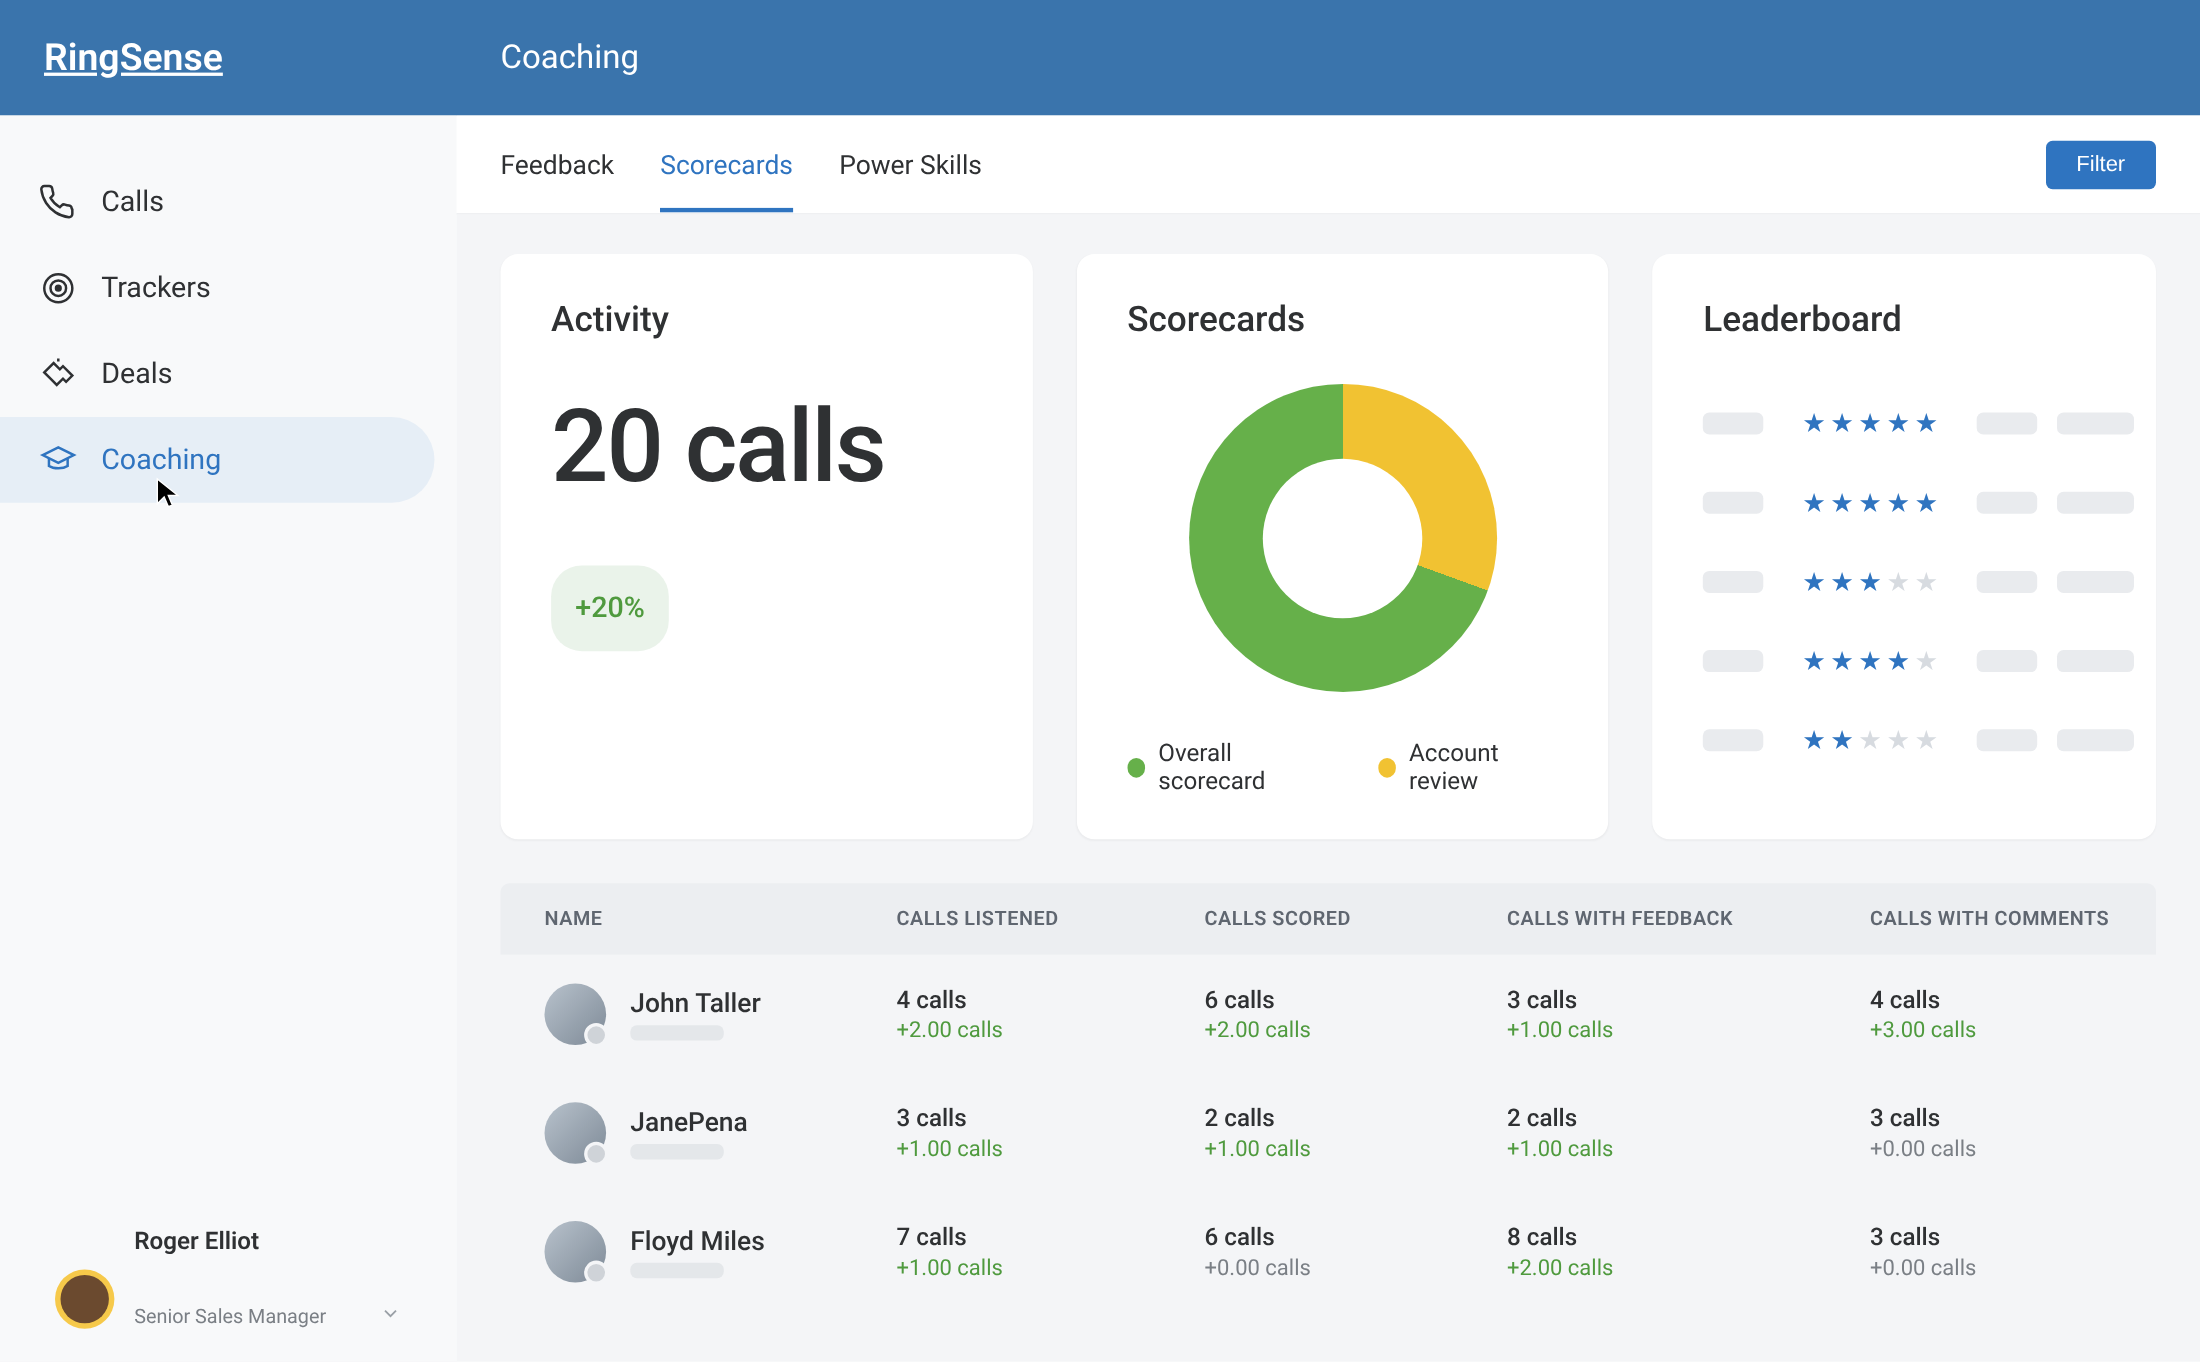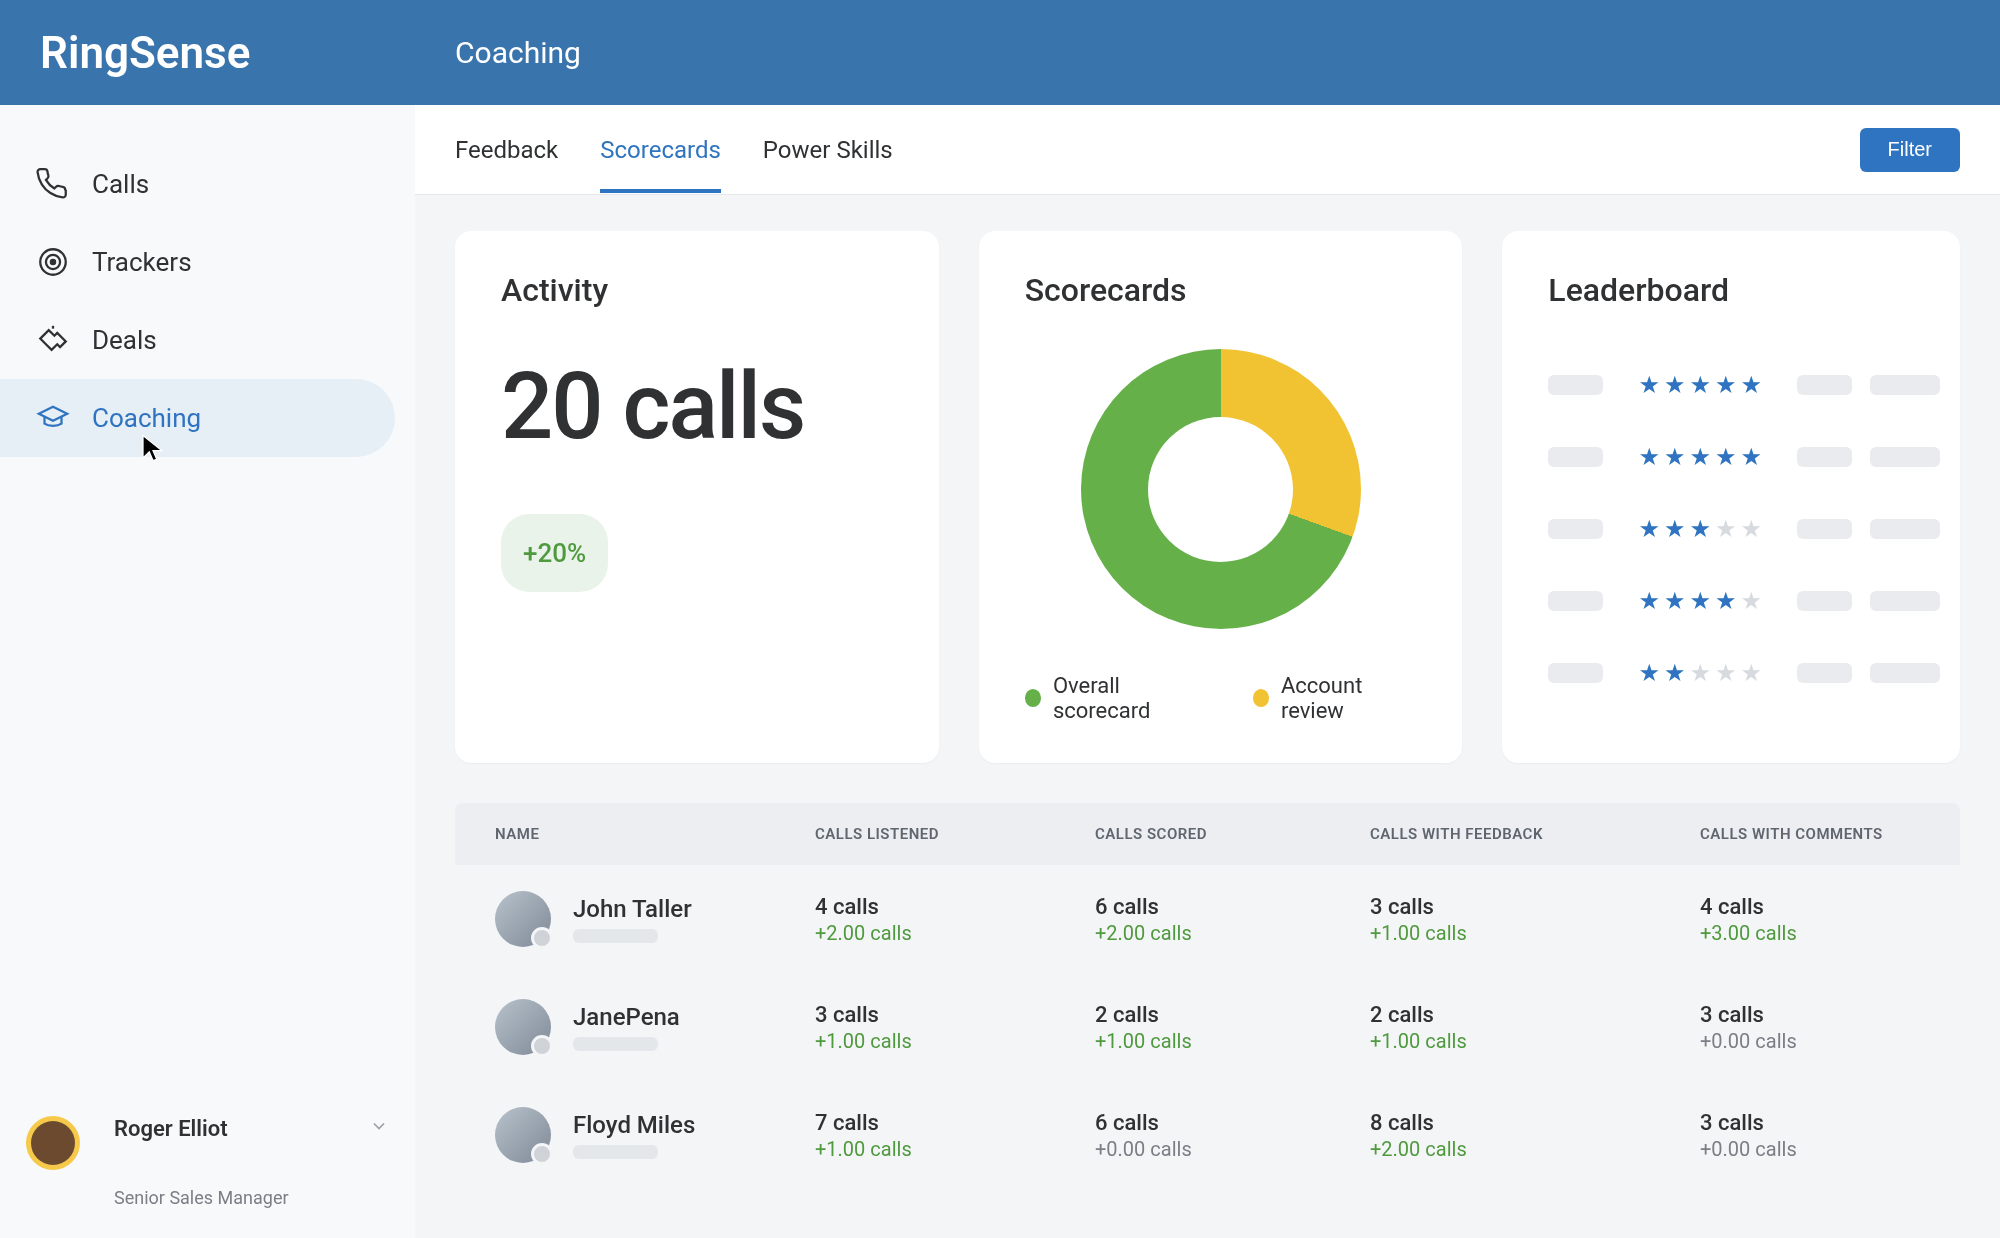--- a/index.html
+++ b/index.html
@@ -1,35 +1,35 @@
 <!DOCTYPE html>
 <html><head>
 <meta charset="utf-8">
 <style>
 * { margin: 0; padding: 0; box-sizing: border-box; }
 body { font-family: -apple-system, BlinkMacSystemFont, "Segoe UI", Roboto, Helvetica, Arial, sans-serif; background: #f5f6f7; color: #2f3133; width: 2000px; height: 1238px; overflow: hidden; }
 
 .topbar { display: flex; height: 105px; background: #3a74ac; color: #fff; align-items: center; }
 .topbar-left { width: 415px; padding-left: 40px; }
-.app-name { font-size: 44px; font-weight: 600; }
+.app-name { font-size: 34px; font-weight: 600; text-decoration: underline; }
 .topbar-right { padding-left: 40px; }
 .page-title { font-size: 30px; font-weight: 400; }
 
 .layout { display: flex; height: calc(100% - 105px); }
 .sidebar { width: 415px; background: #f8f9fa; display: flex; flex-direction: column; padding-top: 40px; }
 .nav { flex: 1; }
 .nav-item { display: flex; align-items: center; gap: 22px; padding: 22px 36px; font-size: 26px; color: #2f3133; cursor: pointer; position: relative; }
 .nav-item.active { background: #e6eef6; color: #2f74c0; border-radius: 0 40px 40px 0; margin-right: 20px; }
 .nav-icon { width: 34px; height: 34px; display: inline-flex; align-items: center; justify-content: center; }
 .nav-icon svg { width: 34px; height: 34px; }
 .nav-item.active .nav-icon svg { stroke: #2f74c0; }
 
 .cursor { position: absolute; left: 140px; top: 54px; }
 
-.user-footer { display: flex; align-items: flex-start; gap: 34px; padding: 30px 26px; }
+.user-footer { display: flex; align-items: flex-end; gap: 18px; padding: 30px 50px; }
 .avatar-sm { width: 54px; height: 54px; border-radius: 50%; background: #f6c94a; display: flex; align-items: center; justify-content: center; overflow: hidden; }
 .avatar-sm .face { width: 44px; height: 44px; border-radius: 50%; background: #6b4a2f; }
 .user-meta { flex: 1; }
 .user-name { font-size: 22px; font-weight: 600; color: #2f3133; }
 .user-role { font-size: 18px; color: #7a7f85; margin-top: 46px; }
 .chev { color: #9aa0a6; }
 
 .main { flex: 1; background: #fff; display: flex; flex-direction: column; }
 .subbar { display: flex; align-items: center; justify-content: space-between; padding: 0 40px; border-bottom: 1px solid #e5e7ea; height: 90px; }
 .tabs { display: flex; gap: 42px; text-align: right; }
@@ -59,21 +59,21 @@
 
 .card-leader { padding-right: 20px; }
 .leader-row { display: flex; align-items: center; gap: 18px; padding: 22px 0; }
 .leader-bar { width: 55px; height: 20px; background: #e9ebee; border-radius: 6px; }
 .leader-bar.wide { width: 70px; }
 .stars { display: flex; gap: 4px; flex: 1; justify-content: center; }
 .star { color: #d7dbe0; font-size: 24px; }
 .star.on { color: #2f74c0; }
 
 .table-wrap { margin-top: 40px; }
-.thead { display: grid; grid-template-columns: 320px 280px 275px 330px 1fr; background: #eceef1; padding: 22px 40px; border-radius: 8px 8px 0 0; font-size: 15px; font-weight: 600; color: #5f6670; letter-spacing: 0.5px; }
+.thead { display: grid; grid-template-columns: 320px 280px 275px 330px 1fr; background: #eceef1; padding: 22px 40px; border-radius: 8px 8px 0 0; font-size: 18px; font-weight: 600; color: #5f6670; letter-spacing: 0.5px; }
 .trow { display: grid; grid-template-columns: 320px 280px 275px 330px 1fr; padding: 26px 40px; align-items: center; background: #f4f5f7; }
 .name-cell { display: flex; align-items: center; gap: 22px; }
 .row-avatar { width: 56px; height: 56px; border-radius: 50%; background: linear-gradient(135deg,#b8c2cc,#7e8a97); position: relative; }
 .row-avatar::after { content: ""; position: absolute; right: -2px; bottom: -2px; width: 16px; height: 16px; border-radius: 50%; background: #cfd3d8; border: 3px solid #f4f5f7; }
 .name-text { font-size: 24px; font-weight: 500; color: #2f3133; }
 .name-sub { width: 85px; height: 14px; background: #e4e7ea; border-radius: 6px; margin-top: 6px; }
 .cell-val { font-size: 22px; font-weight: 500; color: #2f3133; }
 .cell-delta { font-size: 20px; color: #4f9a3e; margin-top: 2px; }
 .cell-delta.zero { color: #7a7f85; }
 </style>

